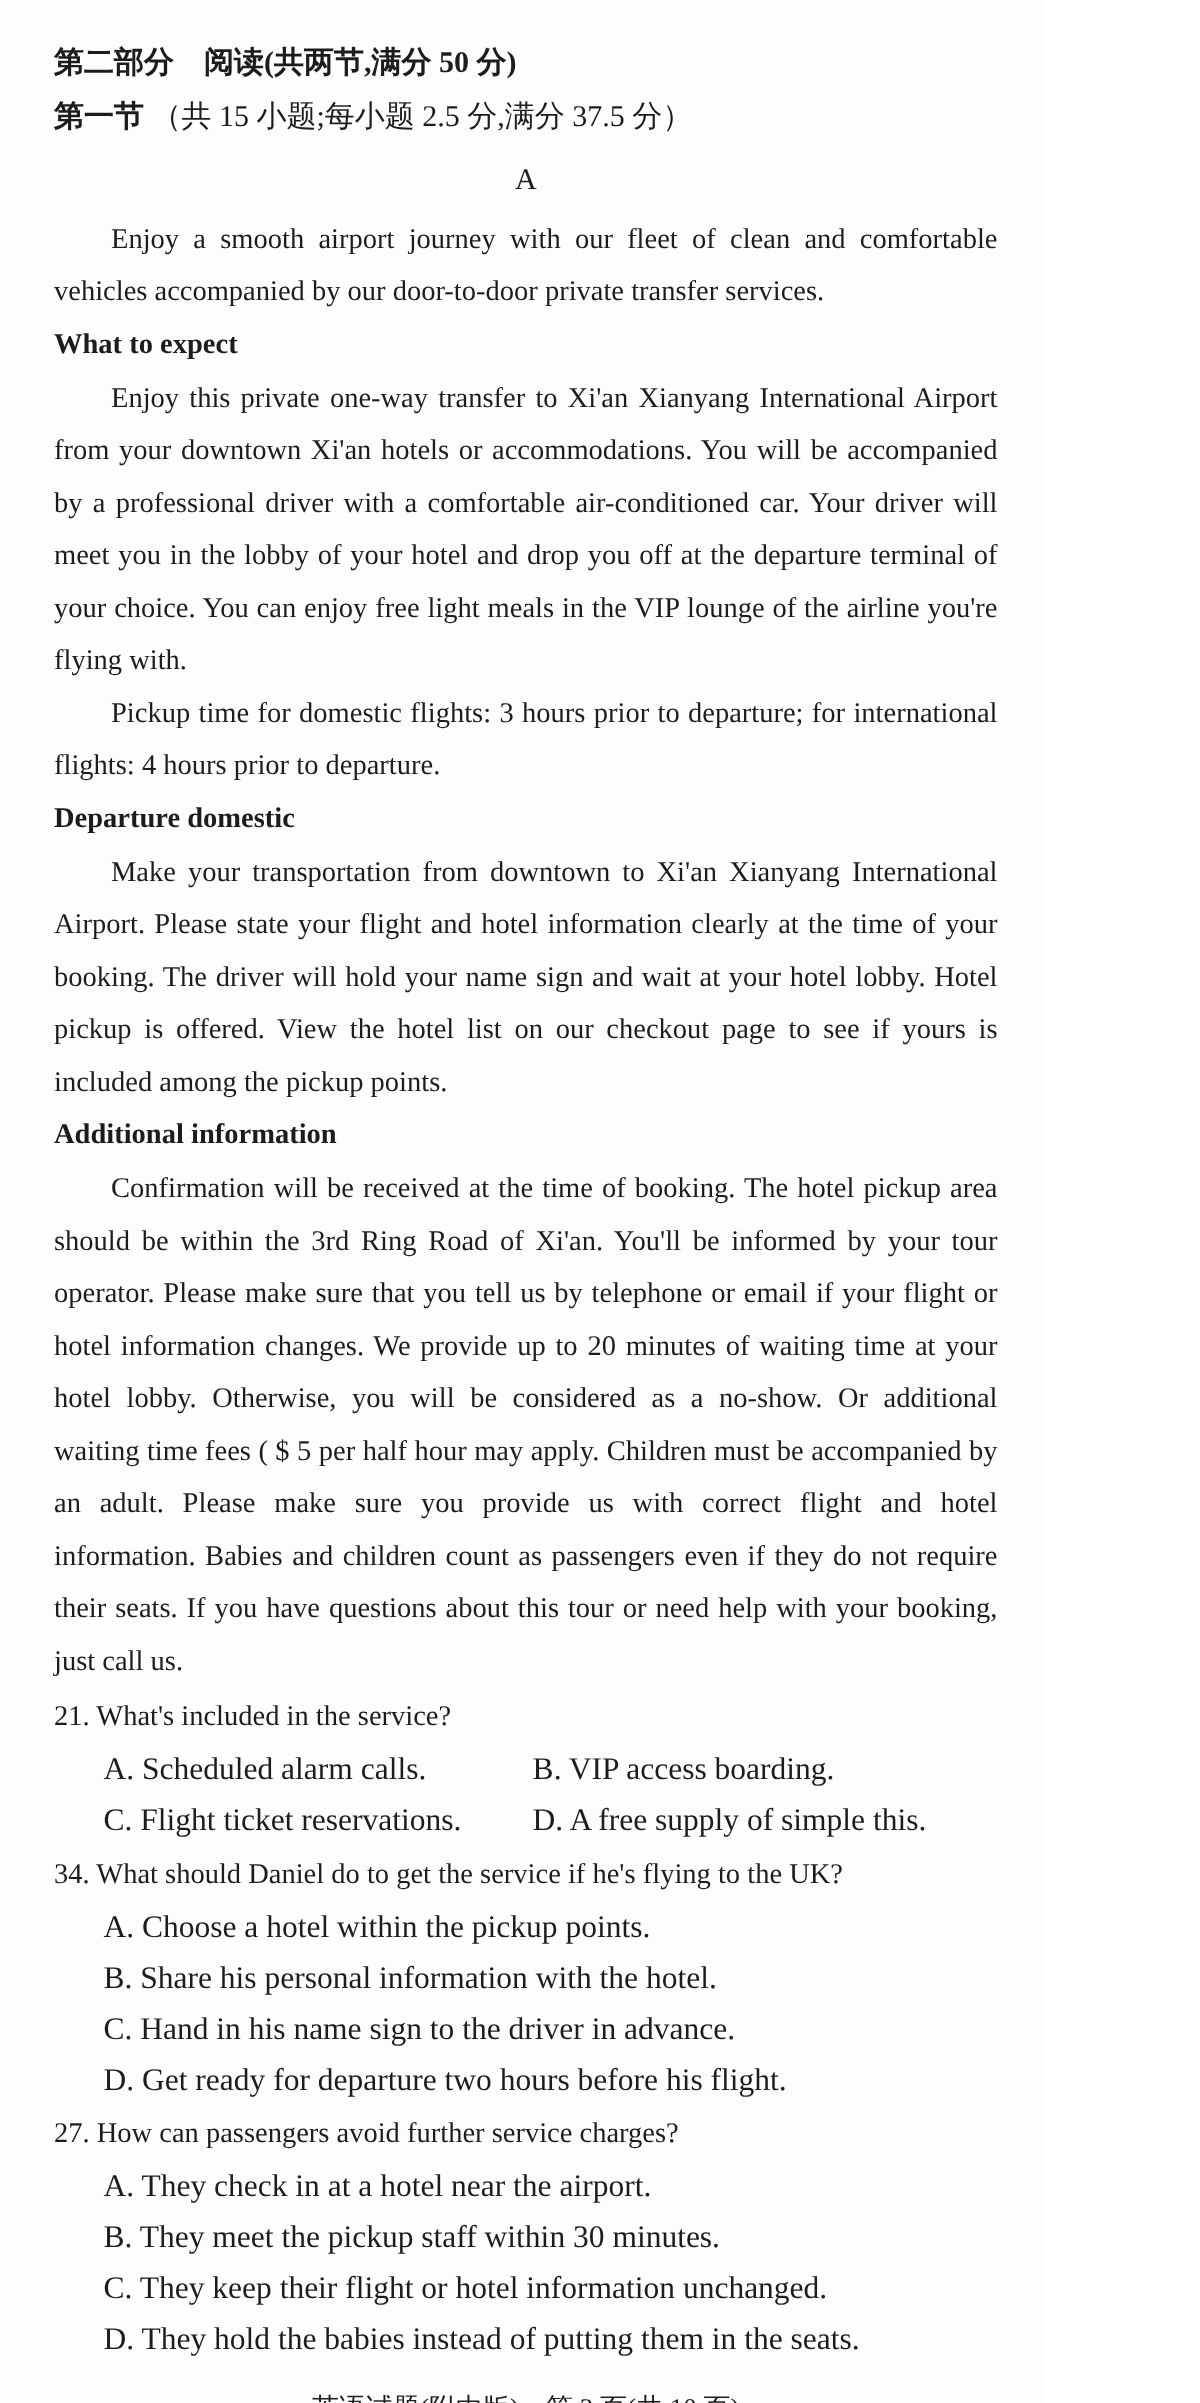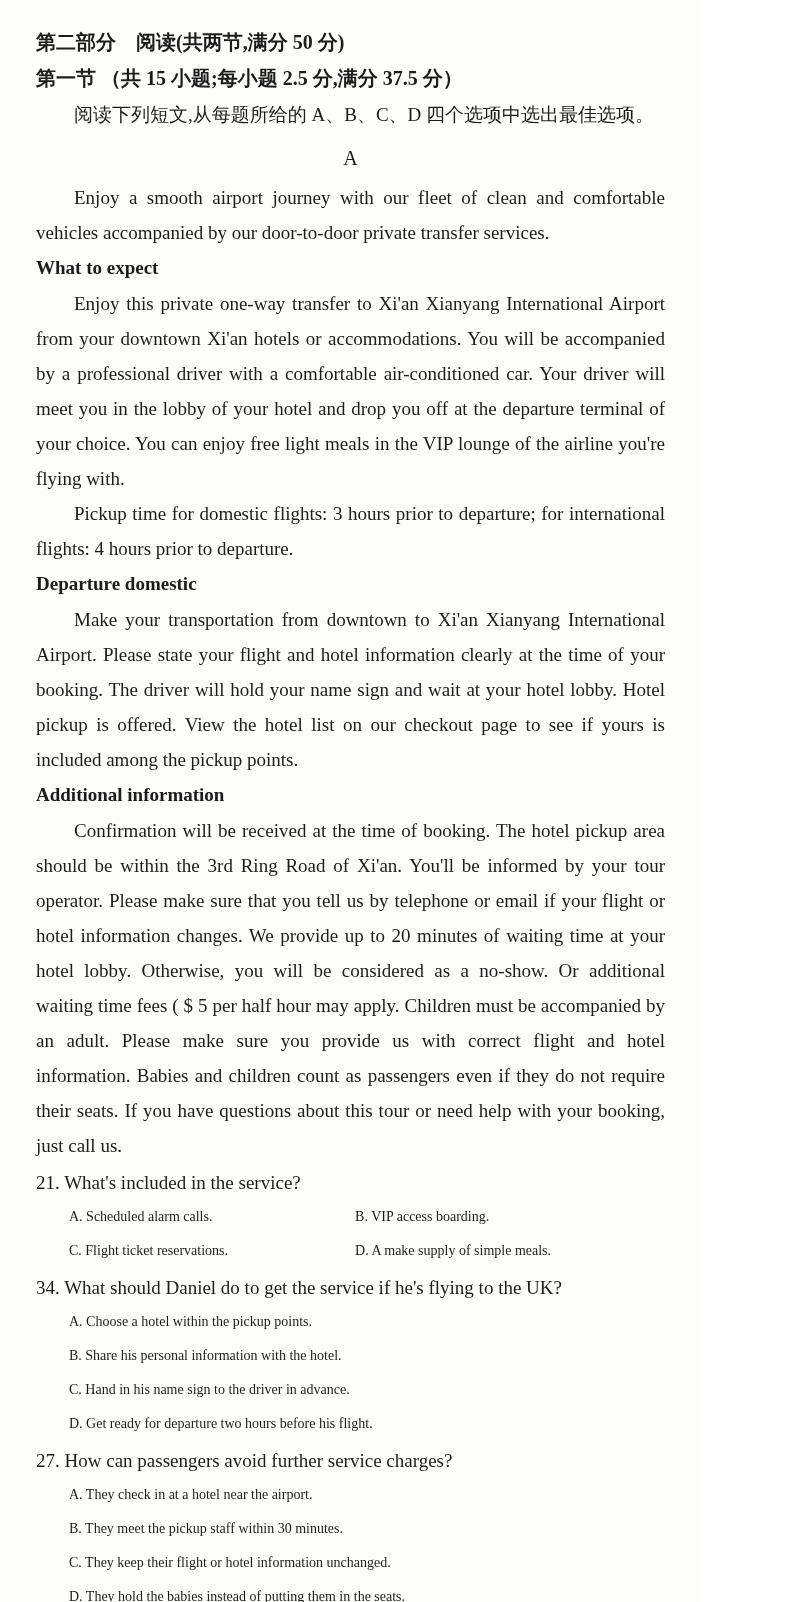--- a/index.html
+++ b/index.html
@@ -25,21 +25,21 @@
   }
   .cn-bold {
     font-weight: bold;
   }
   .cn-instruction {
     font-size: 19px;
     line-height: 38px;
     text-indent: 2em;
   }
   .sec1-rest {
-    font-weight: bold;
+    font-weight: normal;
   }
   
   .passage-label {
     text-align: center;
     font-size: 20px;
     line-height: 40px;
     margin: 4px 0 2px 0;
   }
   .para {
     font-size: 19px;
@@ -61,21 +61,21 @@
     line-height: 35px;
     margin: 0;
   }
   .options-grid {
     display: grid;
     grid-template-columns: 48% 52%;
     padding-left: 33px;
     box-sizing: border-box;
   }
   .option {
-    font-size: 14px;
+    font-size: 21px;
     line-height: 34px;
   }
   .options-stack {
     padding-left: 33px;
   }
   .options-stack .option {
     line-height: 34px;
   }
   
   .footer {
@@ -89,21 +89,20 @@
 </head>
 <body>
 
 <div class="page">
 
   <div class="cn-line cn-bold">第二部分　阅读(共两节,满分 50 分)</div>
   <div class="cn-line">
     <span class="cn-bold">第一节</span>
     <span class="sec1-rest">（共 15 小题;每小题 2.5 分,满分 37.5 分）</span>
   </div>
-  <div class="cn-instruction">阅读下列短文,从每题所给的 A、B、C、D 四个选项中选出最佳选项。</div>
 
   <div class="passage-label">A</div>
 
   <p class="para">Enjoy a smooth airport journey with our fleet of clean and comfortable vehicles accompanied by our door-to-door private transfer services.</p>
 
   <p class="sub-heading">What to expect</p>
   <p class="para">Enjoy this private one-way transfer to Xi'an Xianyang International Airport from your downtown Xi'an hotels or accommodations. You will be accompanied by a professional driver with a comfortable air-conditioned car. Your driver will meet you in the lobby of your hotel and drop you off at the departure terminal of your choice. You can enjoy free light meals in the VIP lounge of the airline you're flying with.</p>
   <p class="para">Pickup time for domestic flights: 3 hours prior to departure; for international flights: 4 hours prior to departure.</p>
 
   <p class="sub-heading">Departure domestic</p>
@@ -111,21 +110,21 @@
 
   <p class="sub-heading">Additional information</p>
   <p class="para">Confirmation will be received at the time of booking. The hotel pickup area should be within the 3rd Ring Road of Xi'an. You'll be informed by your tour operator. Please make sure that you tell us by telephone or email if your flight or hotel information changes. We provide up to 20 minutes of waiting time at your hotel lobby. Otherwise, you will be considered as a no-show. Or additional waiting time fees ( $ 5 per half hour may apply. Children must be accompanied by an adult. Please make sure you provide us with correct flight and hotel information. Babies and children count as passengers even if they do not require their seats. If you have questions about this tour or need help with your booking, just call us.</p>
 
   <div class="question-block">
     <p class="question-line">21. What's included in the service?</p>
     <div class="options-grid">
       <div class="option">A. Scheduled alarm calls.</div>
       <div class="option">B. VIP access boarding.</div>
       <div class="option">C. Flight ticket reservations.</div>
-      <div class="option">D. A make supply of simple meals.</div>
+      <div class="option">D. A free supply of simple this.</div>
     </div>
   </div>
 
   <div class="question-block">
     <p class="question-line">34. What should Daniel do to get the service if he's flying to the UK?</p>
     <div class="options-stack">
       <div class="option">A. Choose a hotel within the pickup points.</div>
       <div class="option">B. Share his personal information with the hotel.</div>
       <div class="option">C. Hand in his name sign to the driver in advance.</div>
       <div class="option">D. Get ready for departure two hours before his flight.</div>

